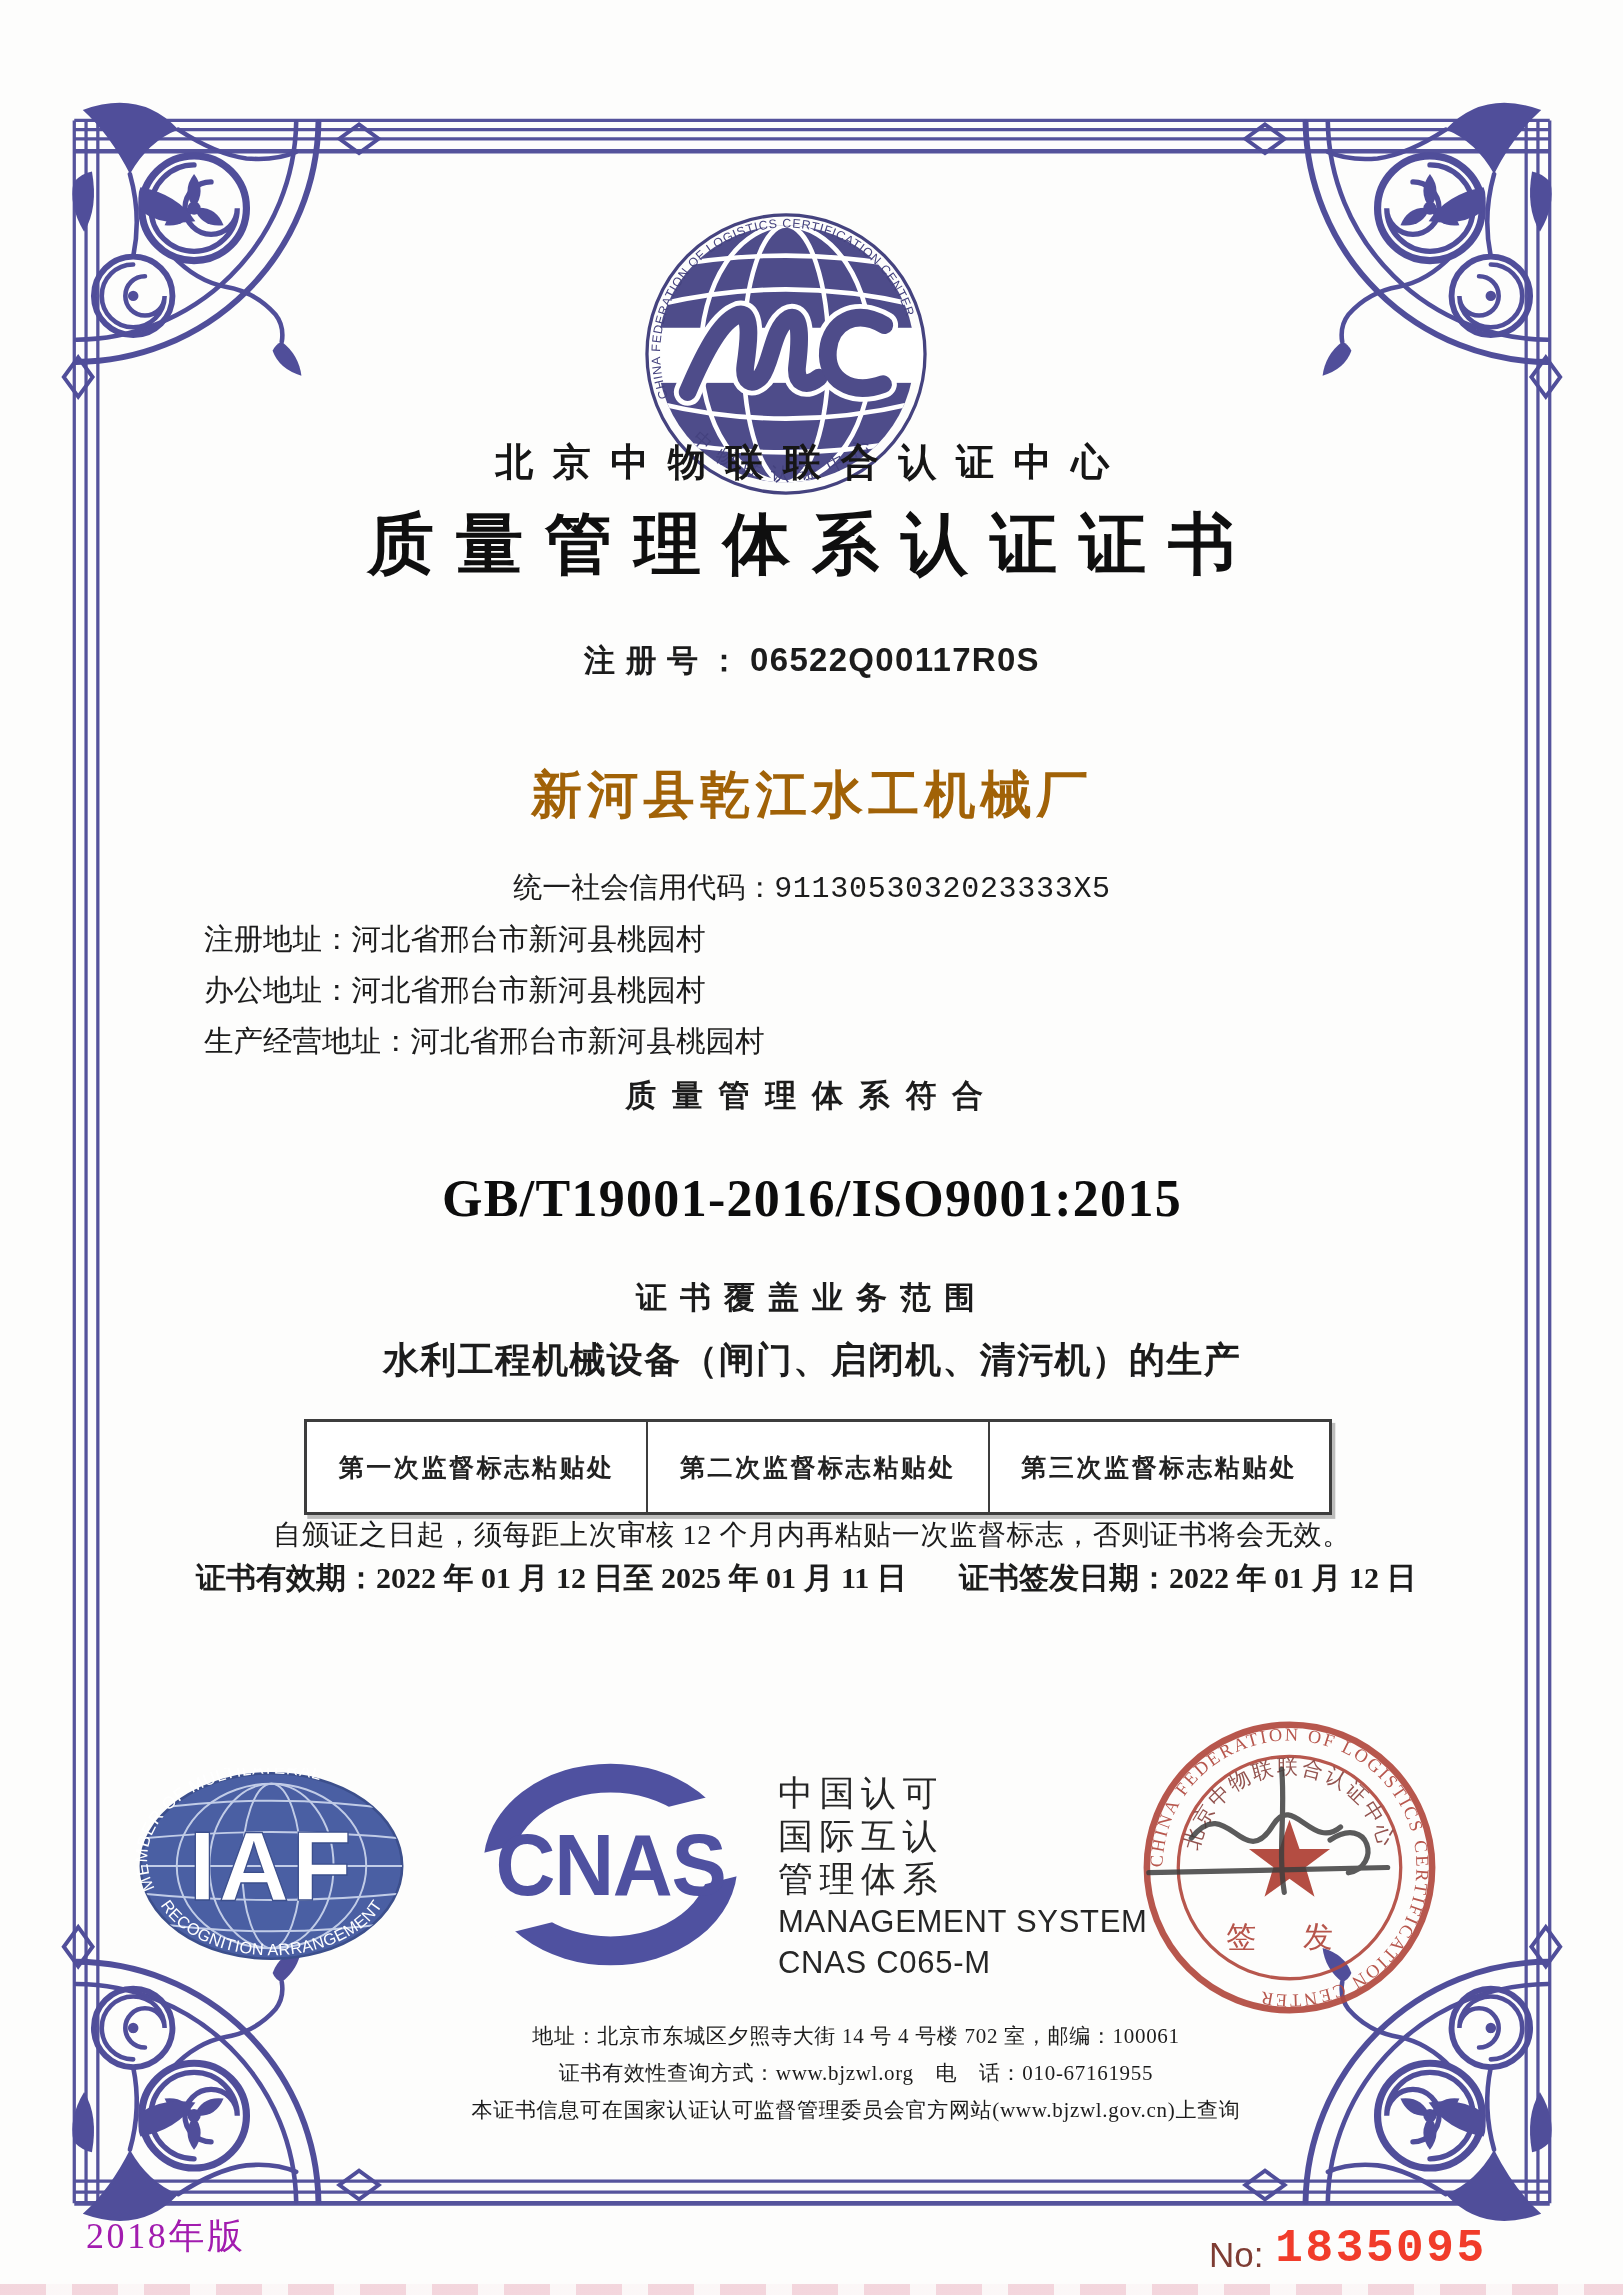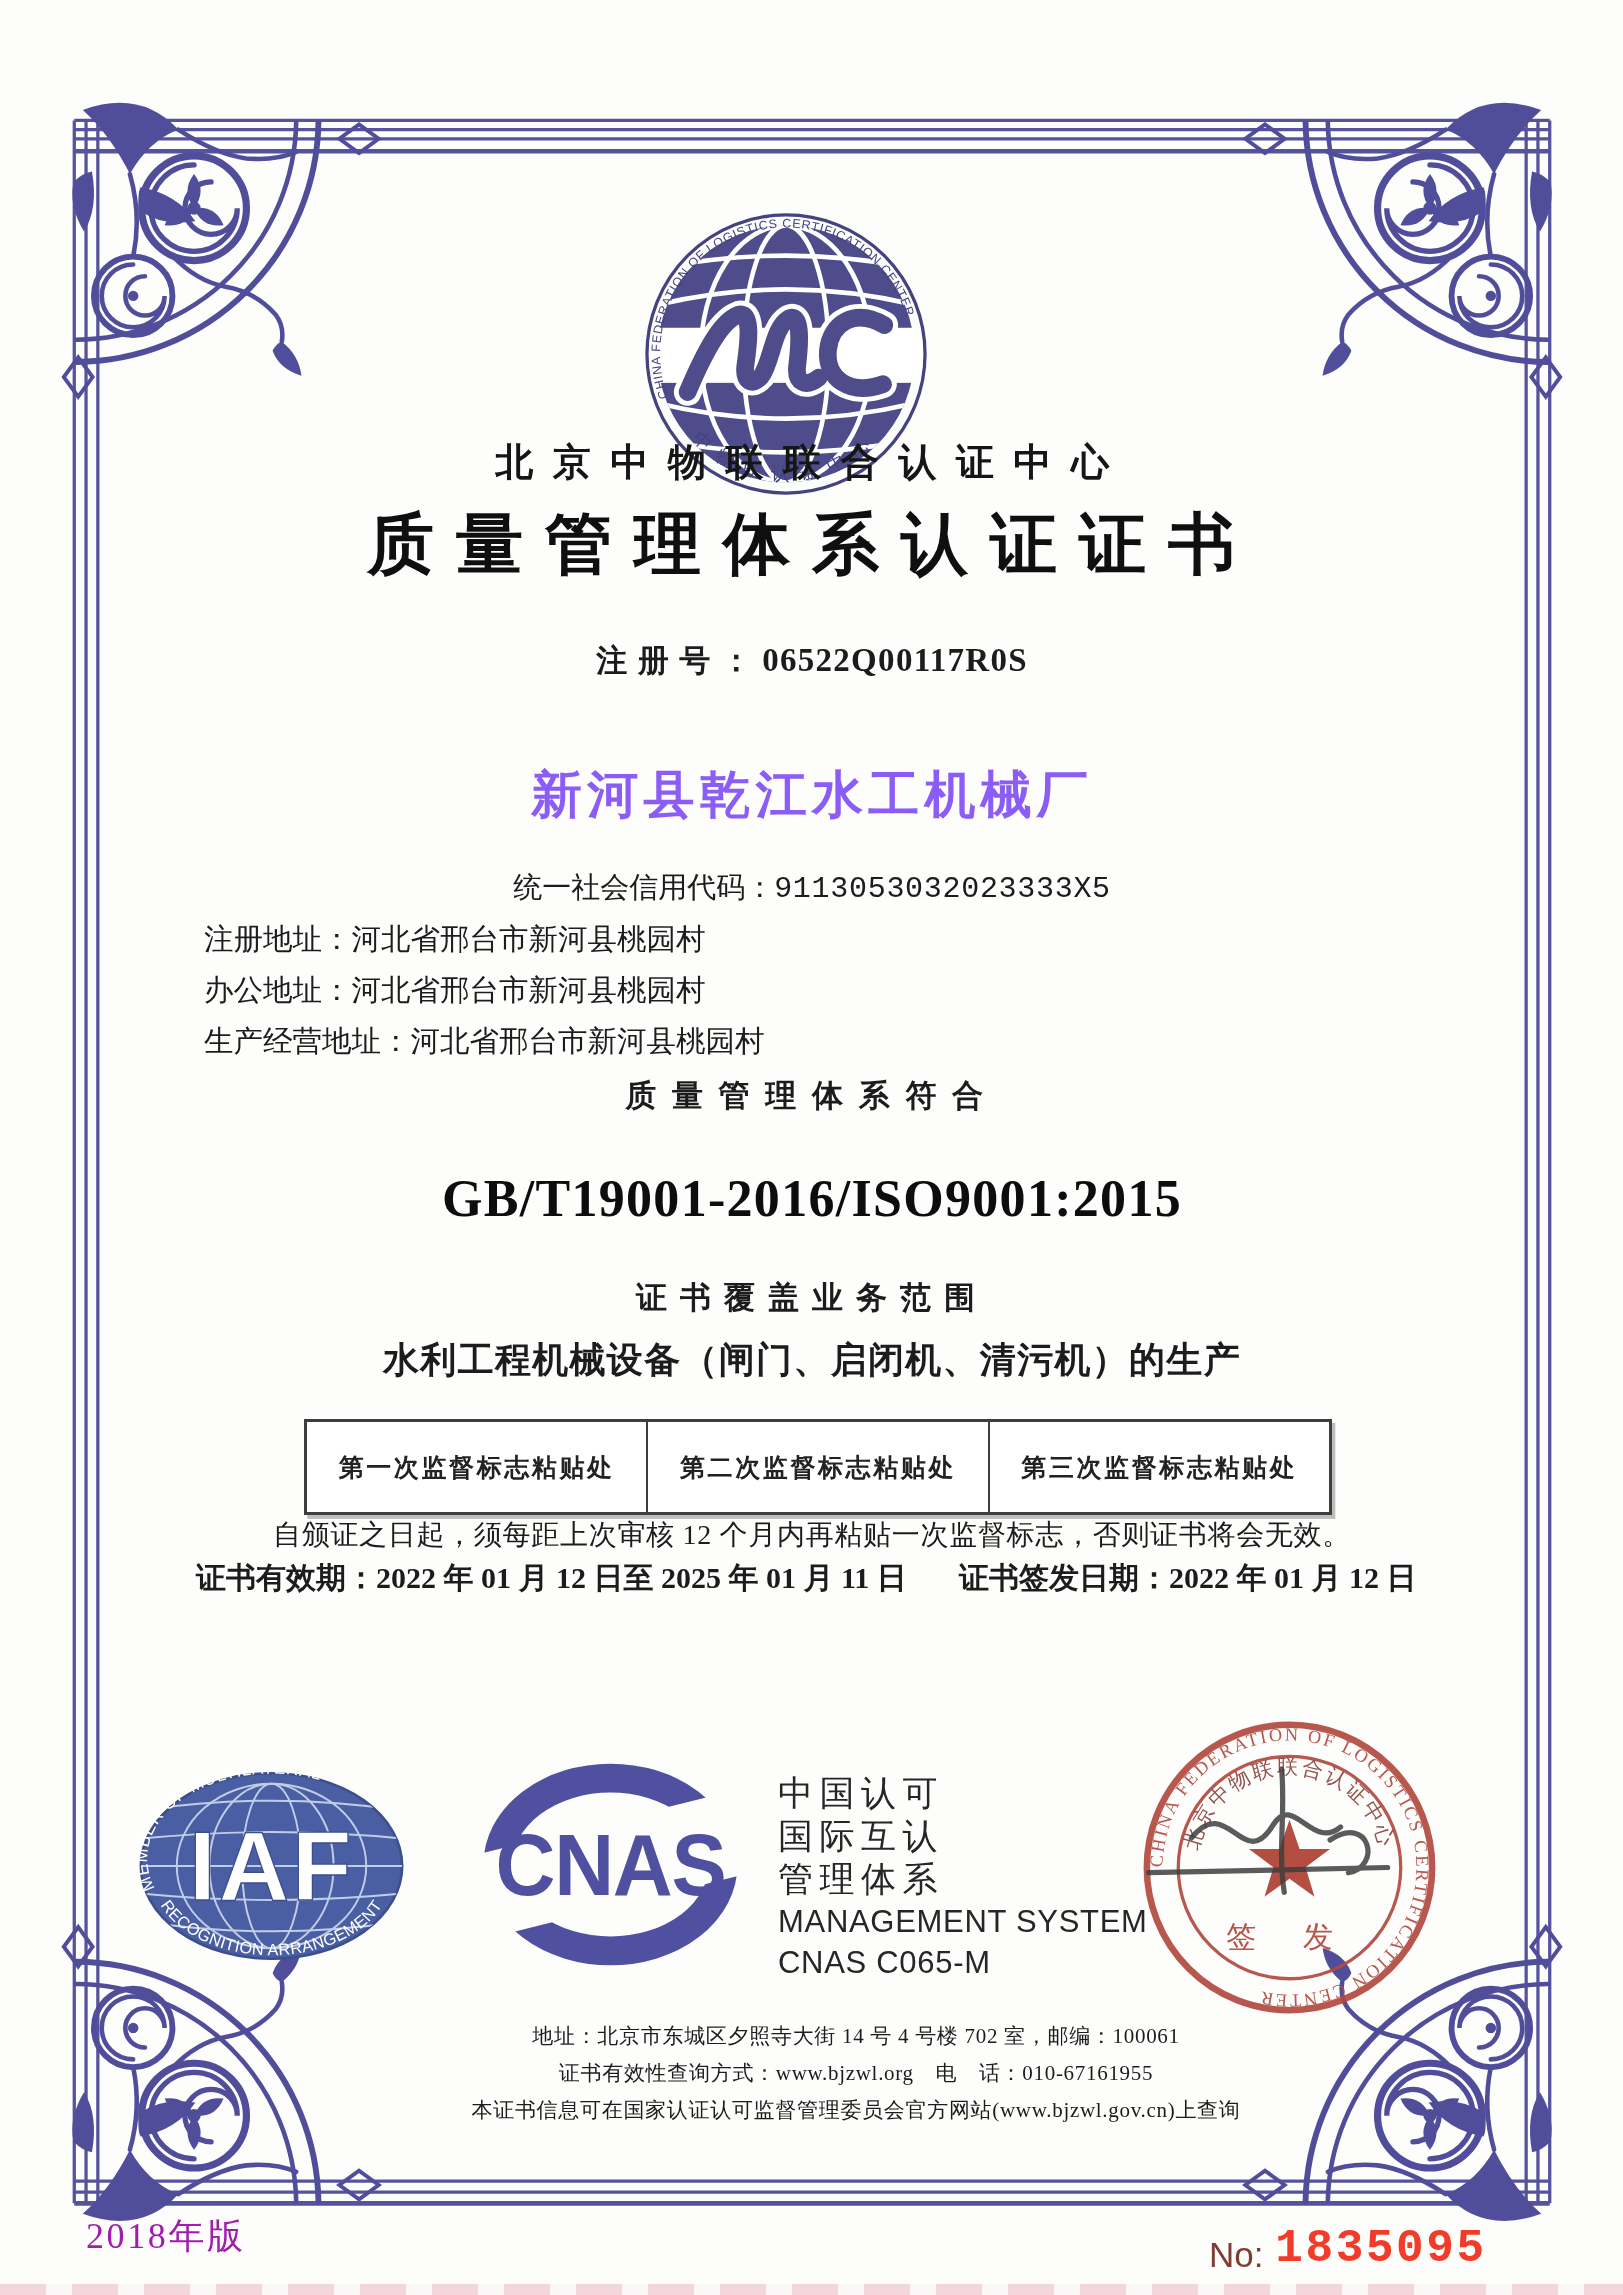--- a/index.html
+++ b/index.html
@@ -10,22 +10,22 @@
   }
   .abs{position:absolute;}
   .center{position:absolute;left:0;width:1624px;text-align:center;}
   .frame-svg{position:absolute;left:0;top:0;z-index:0;}
   .content{position:absolute;left:0;top:0;width:1624px;height:2295px;z-index:1;}
 
   .issuer{top:437px;font-size:38px;font-weight:700;letter-spacing:19.6px;color:#161616;}
   .title{top:499px;font-size:67px;font-weight:700;letter-spacing:22px;color:#0f0f0f;}
   .regline{top:640px;font-size:31px;}
   .regline .lbl{letter-spacing:10.5px;font-weight:600;}
-  .regline .num{font-family:Liberation Serif, serif;font-weight:700;font-size:33px;letter-spacing:1.3px;}
-  .company{top:761px;font-size:51px;font-weight:700;letter-spacing:5.2px;color:#8b5cf6;}
+  .regline .num{font-family:Liberation Sans, sans-serif;font-weight:700;font-size:33px;letter-spacing:1.3px;}
+  .company{top:761px;font-size:51px;font-weight:700;letter-spacing:5.2px;color:#a16207;}
   .credit{top:868px;font-size:29px;}
   .credit .num{font-family:"Liberation Mono","DejaVu Sans Mono",monospace;font-size:30px;letter-spacing:0.7px;}
   .addresses{left:204px;top:914px;font-size:29.5px;line-height:51px;}
   .conform{top:1075px;font-size:31px;letter-spacing:15.7px;font-weight:600;}
   .gbcode{top:1169px;font-size:52px;font-weight:700;letter-spacing:1.3px;color:#0d0d0d;}
   .scopetitle{top:1277px;font-size:31px;letter-spacing:13px;font-weight:600;}
   .scope{top:1336px;font-size:36px;letter-spacing:1.3px;font-weight:600;}
 
   .sup-table{left:304px;top:1419px;width:1028px;height:96px;display:flex;
     border:3.3px solid #3d3d3d;box-sizing:border-box;background:#fff;

